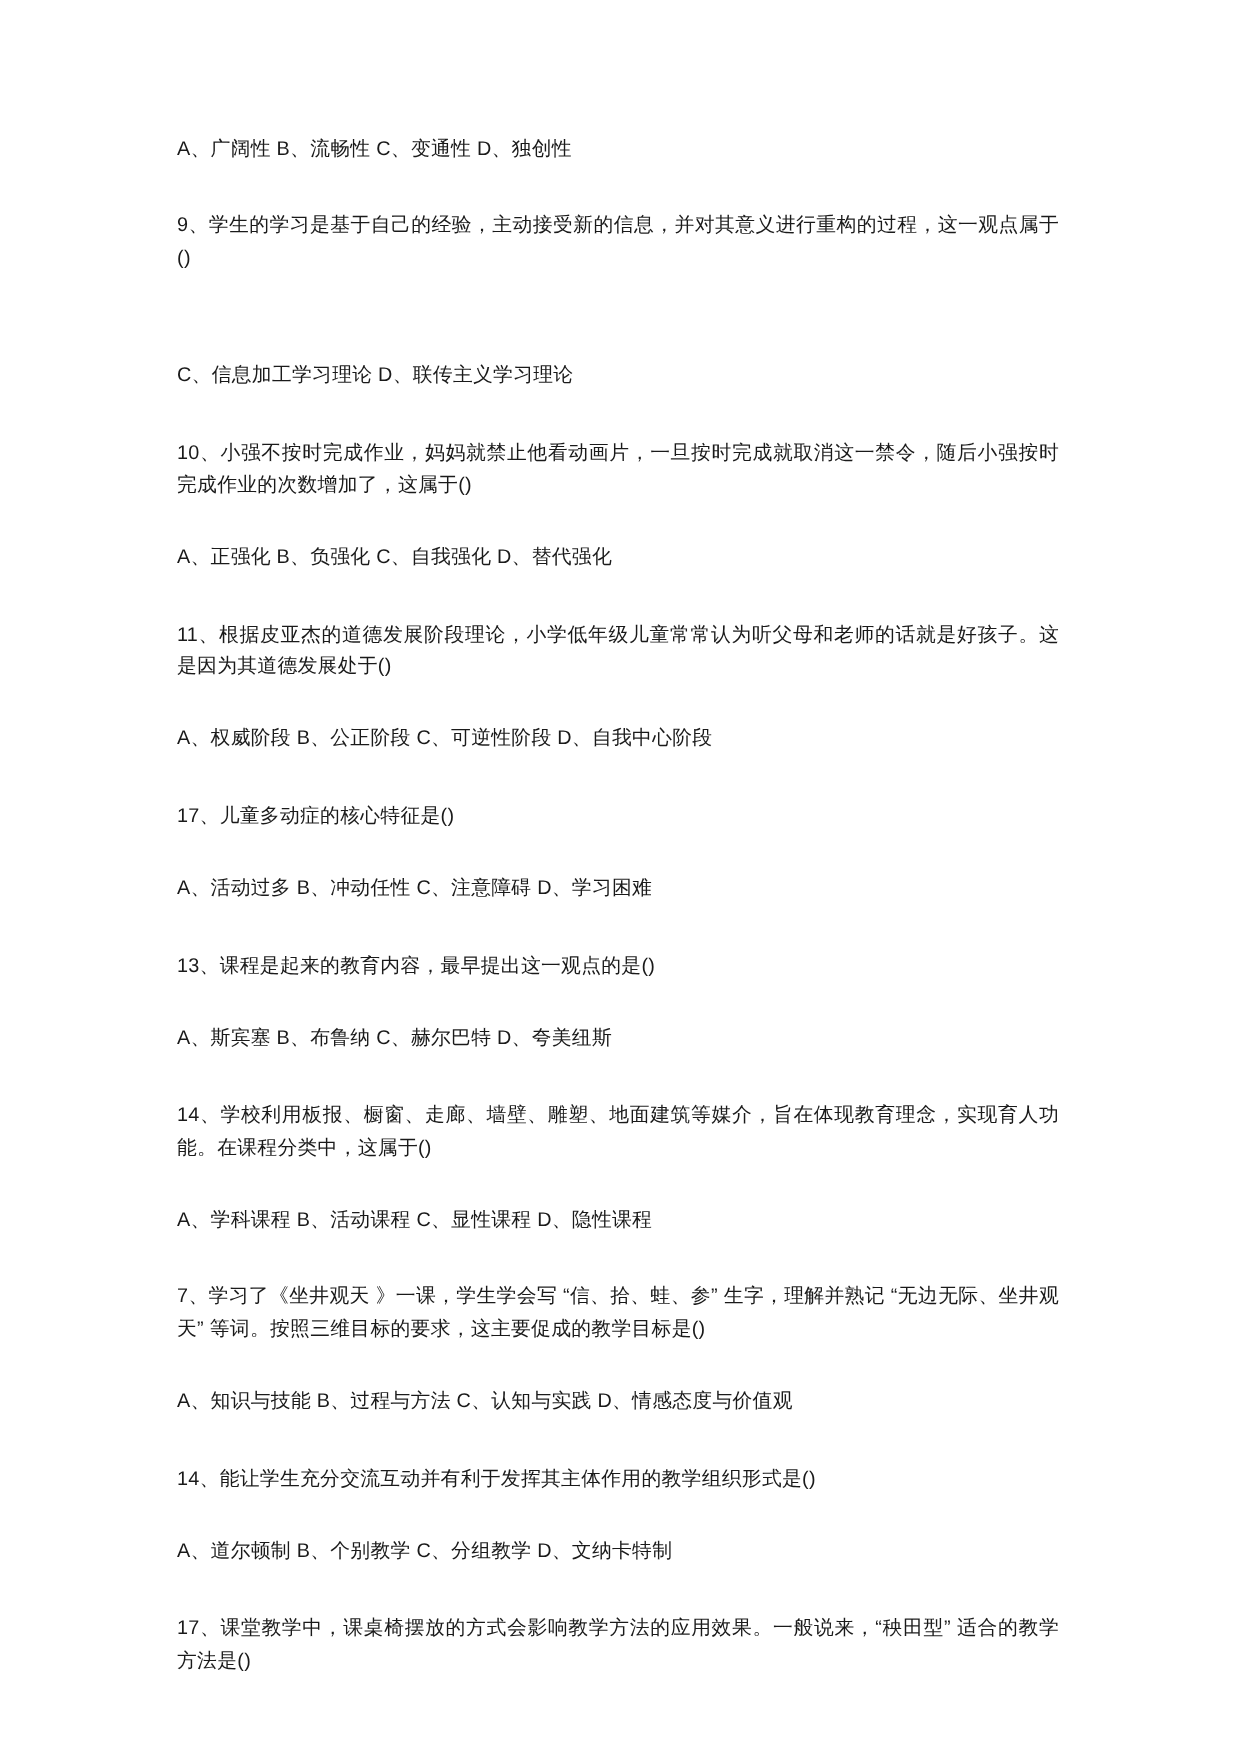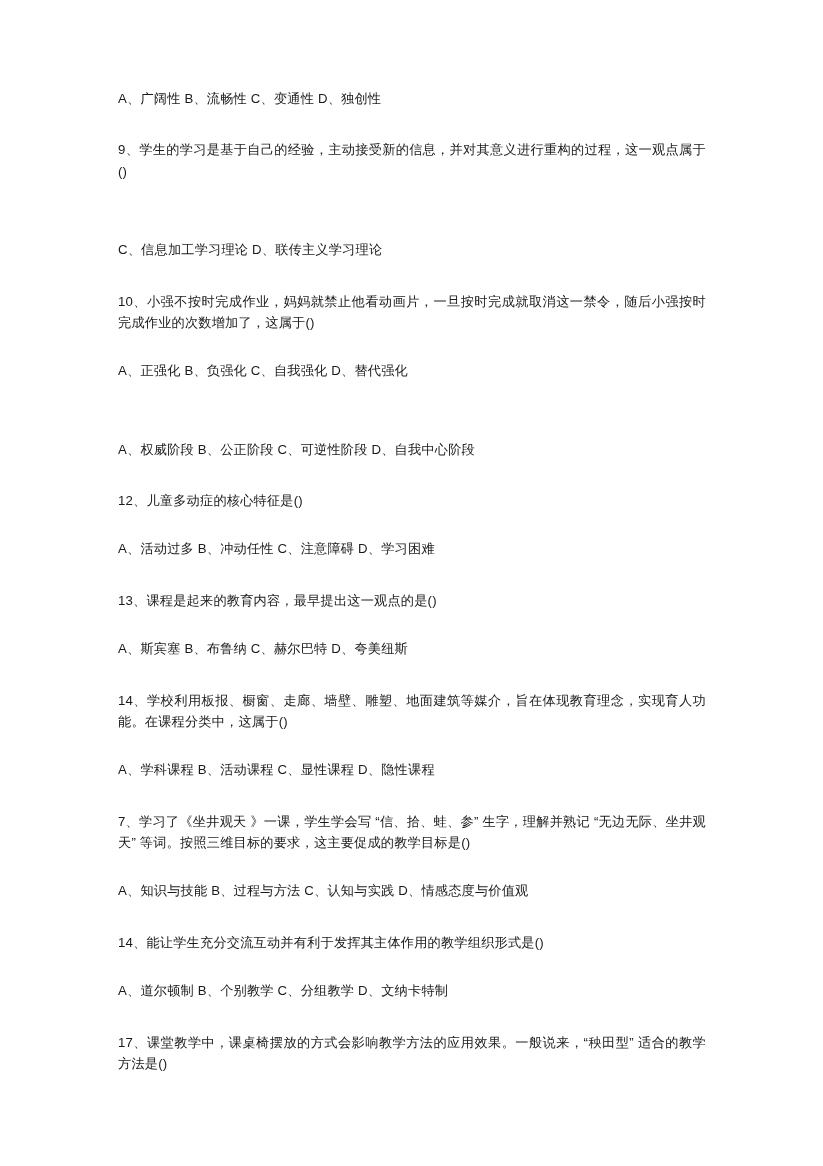--- a/index.html
+++ b/index.html
@@ -50,26 +50,27 @@
 
     <p class="para">C、信息加工学习理论 D、联传主义学习理论</p>
     <div class="spacer-lg"></div>
 
     <p class="para">10、小强不按时完成作业，妈妈就禁止他看动画片，一旦按时完成就取消这一禁令，随后小强按时完成作业的次数增加了，这属于()</p>
     <div class="spacer-md"></div>
 
     <p class="para">A、正强化 B、负强化 C、自我强化 D、替代强化</p>
     <div class="spacer-lg"></div>
 
+    <p class="para">11、根据皮亚杰的道德发展阶段理论，小学低年级儿童常常认为听父母和老师的话就是好孩子。这是因为其道德发展处于()</p>
     <div class="spacer-md"></div>
 
     <p class="para">A、权威阶段 B、公正阶段 C、可逆性阶段 D、自我中心阶段</p>
     <div class="spacer-lg"></div>
 
-    <p class="para">12、儿童多动症的核心特征是()</p>
+    <p class="para">17、儿童多动症的核心特征是()</p>
     <div class="spacer-md"></div>
 
     <p class="para">A、活动过多 B、冲动任性 C、注意障碍 D、学习困难</p>
     <div class="spacer-lg"></div>
 
     <p class="para">13、课程是起来的教育内容，最早提出这一观点的是()</p>
     <div class="spacer-md"></div>
 
     <p class="para">A、斯宾塞 B、布鲁纳 C、赫尔巴特 D、夸美纽斯</p>
     <div class="spacer-lg"></div>

